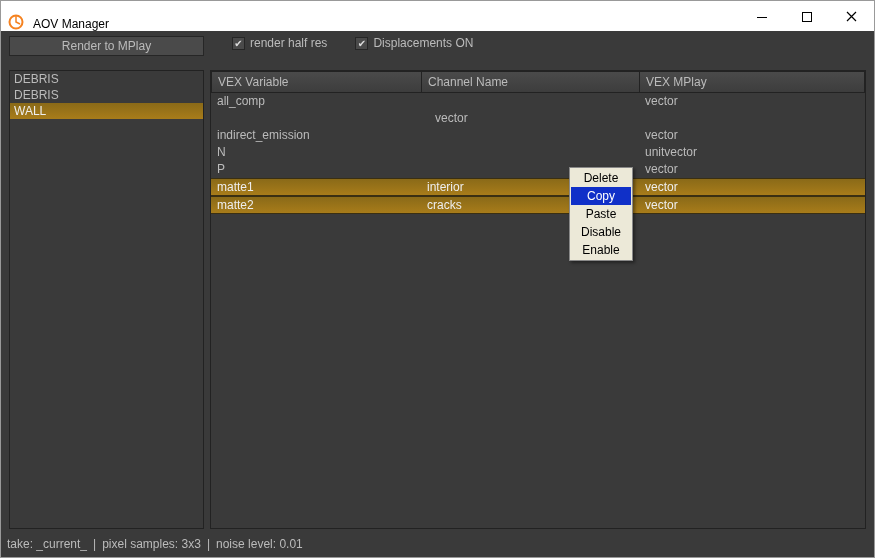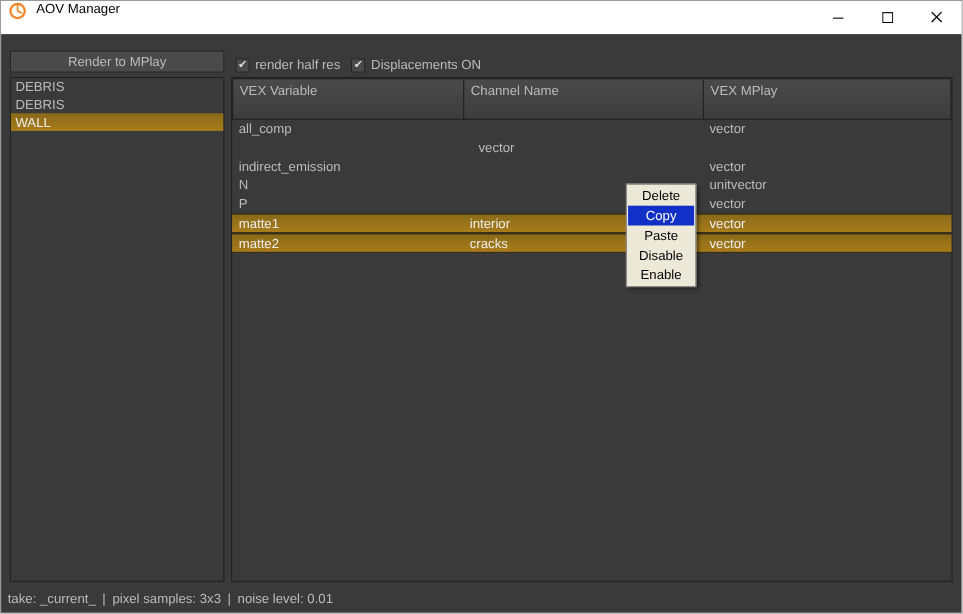--- a/index.html
+++ b/index.html
@@ -1,32 +1,32 @@
 <!DOCTYPE html>
 <html><head>
 <meta charset="utf-8">
 <style>
 html,body{margin:0;padding:0;width:875px;height:558px;font-family:sans-serif;font-size:12px;color:#aaa;background:#fff;overflow:hidden}
 .window{width:875px;height:558px;border:1px solid #999;box-sizing:border-box;display:flex;flex-direction:column}
-.titlebar{height:30px;background:#fff;display:flex;align-items:flex-start;padding-left:6px;color:#000}
+.titlebar{height:30px;background:#fff;display:flex;align-items:flex-end;padding-left:6px;color:#000}
 .titlebar .icon{width:18px;height:18px;margin-right:8px;display:flex;align-items:center;justify-content:center}
 .titlebar .spacer{flex:1}
 .winbtn{width:45px;height:29px;display:flex;align-items:center;justify-content:center;color:#000;font-size:13px}
 .winbtn svg{display:block}
 .body{flex:1;background:#3a3a3a;display:flex;flex-direction:column;position:relative}
-.toolbar{height:30px;display:flex;align-items:flex-end;padding:5px 8px 4px 8px;gap:10px}
+.toolbar{height:30px;display:flex;align-items:flex-start;padding:5px 8px 4px 8px;gap:28px}
 .btn-render{width:195px;height:20px;background:#4a4a4a;border:1px solid #262626;box-sizing:border-box;text-align:center;line-height:18px;color:#bbb;cursor:default}
 .chk{display:flex;align-items:center;gap:5px;color:#bbb}
 .chkbox{width:13px;height:13px;border:1px solid #262626;box-sizing:border-box;display:flex;align-items:center;justify-content:center;color:#ddd;font-size:10px;background:#4a4a4a}
 .main{flex:1;display:flex;padding:0 8px 6px 8px;gap:6px;min-height:0}
 .leftpanel{width:195px;border:1px solid #222;box-sizing:border-box;background:#3a3a3a}
 .leftitem{padding:1px 4px;color:#bbb}
 .leftitem.sel{background:linear-gradient(#8a6a18,#a87c1a);color:#eee}
 .rightpanel{flex:1;border:1px solid #222;box-sizing:border-box;display:flex;flex-direction:column;background:#3a3a3a;position:relative}
-.gridhead{display:flex;height:38px}
+.gridhead{display:flex;height:22px}
 .gridhead .cell{border:1px solid #222;border-right:none;background:linear-gradient(#4a4a4a,#3d3d3d);padding:3px 6px;box-sizing:border-box;color:#bbb}
 .gridhead .cell:last-child{border-right:1px solid #222}
 .gridhead .c1{width:210px}
 .gridhead .c2{width:218px}
 .gridhead .c3{flex:1}
 .gridbody{flex:1}
 .row{display:flex;height:17px;color:#bbb}
 .row .cell{padding:1px 6px;box-sizing:border-box;white-space:nowrap;overflow:hidden}
 .row .c1{width:210px}
 .row .c2{width:218px}

